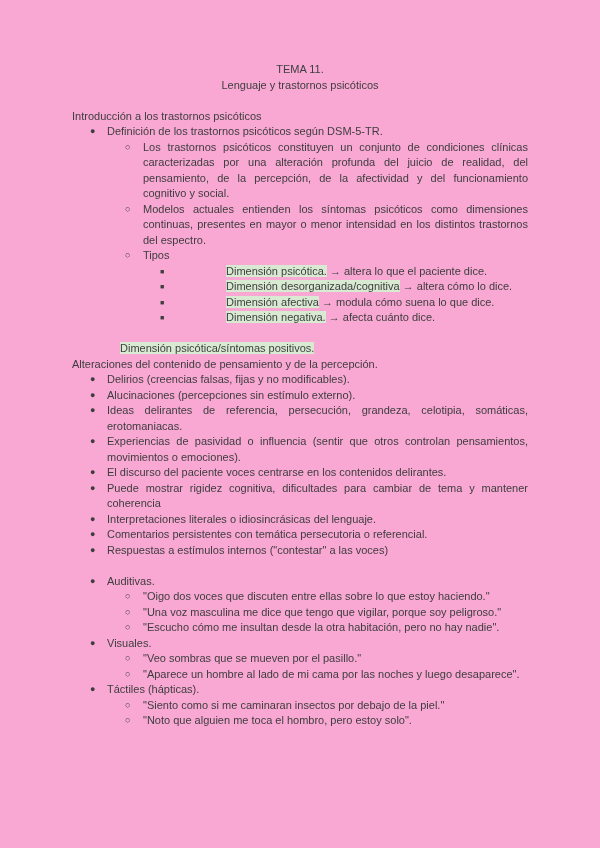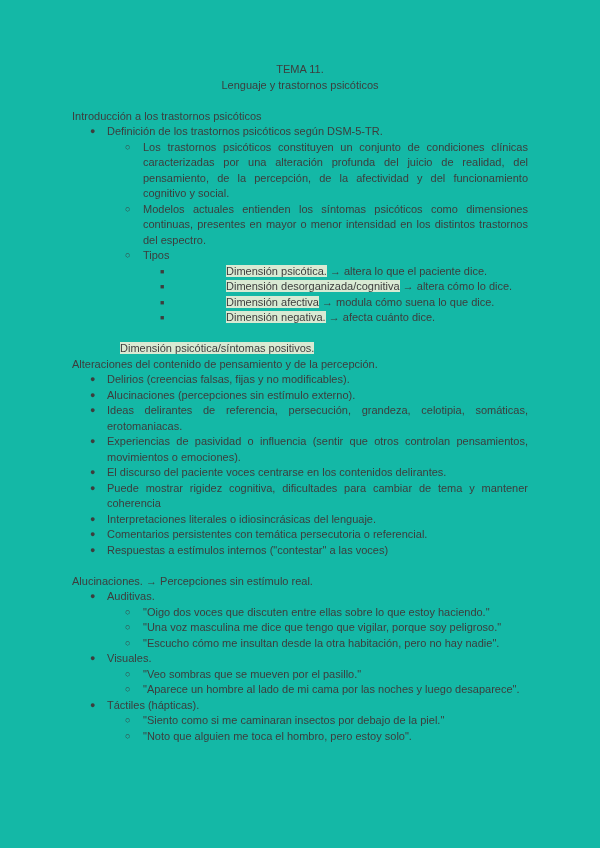--- a/index.html
+++ b/index.html
@@ -4,21 +4,21 @@
 <style>
   html, body {
     margin: 0;
     padding: 0;
     background: #e8e8e8;
   }
   .page {
     width: 600px;
     height: 848px;
     margin: 0 auto;
-    background: #14b8a6;
+    background: #f9a8d4;
     box-sizing: border-box;
     padding: 62px 72px 20px 72px;
     font-family: "Liberation Sans", "DejaVu Sans", sans-serif;
     font-size: 11px;
     line-height: 15.5px;
     color: #3d3d3d;
     overflow: hidden;
   }
   .content {
     width: 456px;
@@ -71,21 +71,20 @@
       <div class="block bullet bullet l1"><span class="marker">●</span><span class="seg">Delirios (creencias falsas, fijas y no modificables).</span></div>
       <div class="block bullet bullet l1"><span class="marker">●</span><span class="seg">Alucinaciones (percepciones sin estímulo externo).</span></div>
       <div class="block bullet bullet l1"><span class="marker">●</span><span class="seg">Ideas delirantes de referencia, persecución, grandeza, celotipia, somáticas, erotomaniacas.</span></div>
       <div class="block bullet bullet l1"><span class="marker">●</span><span class="seg">Experiencias de pasividad o influencia (sentir que otros controlan pensamientos, movimientos o emociones).</span></div>
       <div class="block bullet bullet l1"><span class="marker">●</span><span class="seg">El discurso del paciente voces centrarse en los contenidos delirantes.</span></div>
       <div class="block bullet bullet l1"><span class="marker">●</span><span class="seg">Puede mostrar rigidez cognitiva, dificultades para cambiar de tema y mantener coherencia</span></div>
       <div class="block bullet bullet l1"><span class="marker">●</span><span class="seg">Interpretaciones literales o idiosincrásicas del lenguaje.</span></div>
       <div class="block bullet bullet l1"><span class="marker">●</span><span class="seg">Comentarios persistentes con temática persecutoria o referencial.</span></div>
       <div class="block bullet bullet l1"><span class="marker">●</span><span class="seg">Respuestas a estímulos internos ("contestar" a las voces)</span></div>
       <div class="block spacer"></div>
-      <div class="block paragraph"><span class="seg bold">Alucinaciones.</span><span class="seg"> → Percepciones sin estímulo real.</span></div>
       <div class="block bullet bullet l1"><span class="marker">●</span><span class="seg">Auditivas.</span></div>
       <div class="block bullet bullet l2"><span class="marker">○</span><span class="seg">"Oigo dos voces que discuten entre ellas sobre lo que estoy haciendo."</span></div>
       <div class="block bullet bullet l2"><span class="marker">○</span><span class="seg">"Una voz masculina me dice que tengo que vigilar, porque soy peligroso."</span></div>
       <div class="block bullet bullet l2"><span class="marker">○</span><span class="seg">"Escucho cómo me insultan desde la otra habitación, pero no hay nadie".</span></div>
       <div class="block bullet bullet l1"><span class="marker">●</span><span class="seg">Visuales.</span></div>
       <div class="block bullet bullet l2"><span class="marker">○</span><span class="seg">"Veo sombras que se mueven por el pasillo."</span></div>
       <div class="block bullet bullet l2"><span class="marker">○</span><span class="seg">"Aparece un hombre al lado de mi cama por las noches y luego desaparece".</span></div>
       <div class="block bullet bullet l1"><span class="marker">●</span><span class="seg">Táctiles (hápticas).</span></div>
       <div class="block bullet bullet l2"><span class="marker">○</span><span class="seg">"Siento como si me caminaran insectos por debajo de la piel."</span></div>
       <div class="block bullet bullet l2"><span class="marker">○</span><span class="seg">"Noto que alguien me toca el hombro, pero estoy solo".</span></div>

